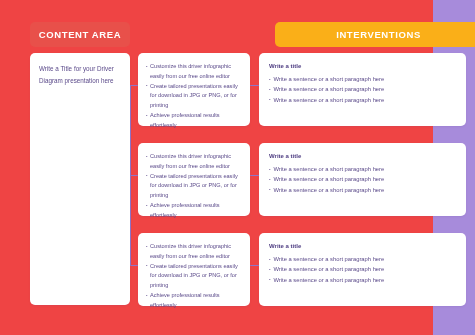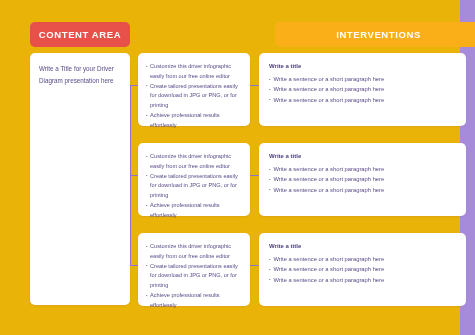--- a/index.html
+++ b/index.html
@@ -11,22 +11,21 @@
     height: 335px;
     overflow: hidden;
     background: #a78bdb;
     font-family: "Liberation Sans", sans-serif;
     -webkit-font-smoothing: antialiased;
   }
   #canvas {
     position: relative;
     width: 433px;
     height: 335px;
-    background: #eab308;
-    padding-left: 27px;
+    background: #ef4444;
   }
 
   
   .col-header {
     position: absolute;
     height: 25px;
     border-radius: 5px;
     display: flex;
     align-items: center;
     justify-content: center;

